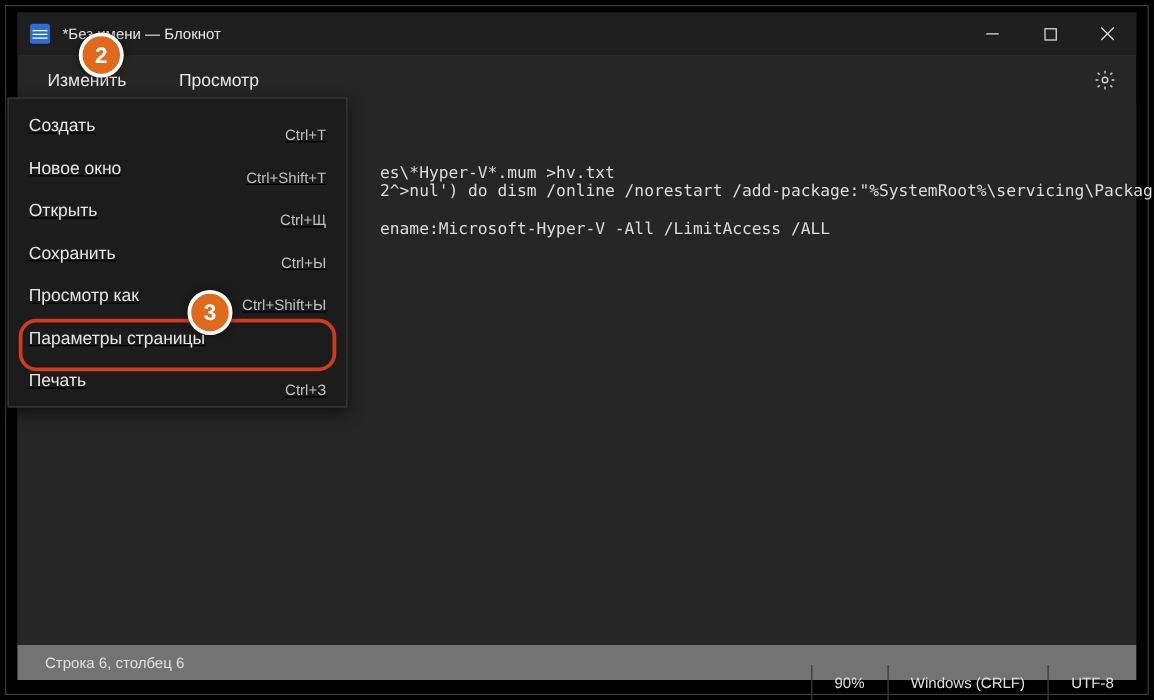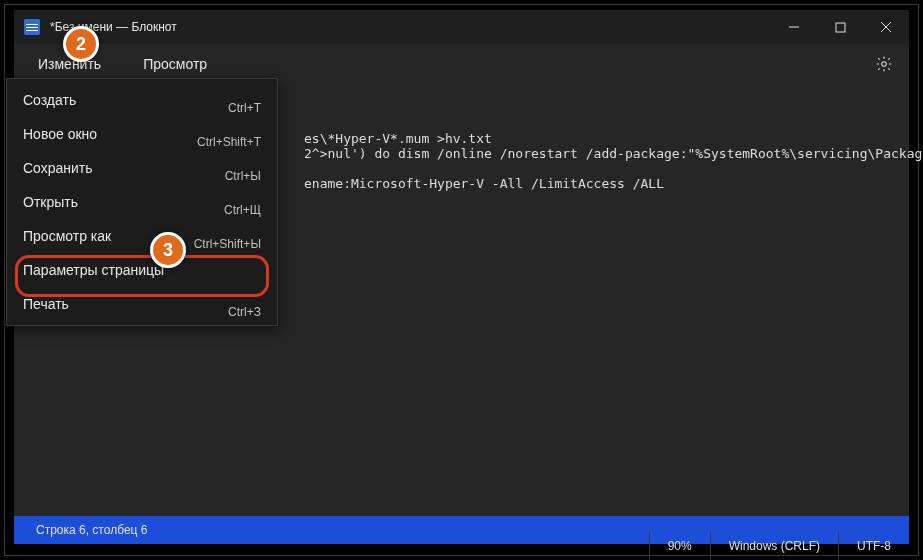--- a/index.html
+++ b/index.html
@@ -73,41 +73,42 @@
   background: #262626;
   font-family: Consolas, monospace;
   font-size: 13px;
   color: #dcdcdc;
   padding-left: 290px;
   padding-top: 32px;
   white-space: pre;
 }
 .statusbar {
   height: 28px;
-  background: #1d4ed8;
+  background: #737373;
   display: flex; align-items: center;
   font-size: 12px; color: #e0e0e0;
   padding-left: 22px;
 }
 .statusbar .spacer { flex: 1; }
 .statusbar .cell {
   padding: 0 18px;
   border-left: 1px solid #3a3a3a;
   height: 100%;
   display: flex; align-items: center; margin-top: 32px;
 }
 .dropdown {
   position: absolute;
   left: 6px; top: 78px;
   width: 272px;
   background: #1c1c1c;
   border: 1px solid #3a3a3a;
   box-shadow: 0 4px 12px rgba(0,0,0,.6);
   padding: 4px 0;
   z-index: 10;
+  text-decoration: underline;
 }
 .dd-item {
   display: flex; justify-content: space-between; align-items: center;
   height: 34px;
   padding: 0 16px;
   font-size: 14px;
   color: #e6e6e6;
 }
 .dd-item .shortcut { font-size: 12px; color: #bfbfbf; margin-top: 16px; }
 .dd-highlight {
@@ -197,28 +198,28 @@
 <div class="dropdown">
   <div class="dd-item">
     <span>Создать</span>
     <span class="shortcut">Ctrl+T</span>
   </div>
   <div class="dd-item">
     <span>Новое окно</span>
     <span class="shortcut">Ctrl+Shift+T</span>
   </div>
   <div class="dd-item">
+    <span>Открыть</span>
+    <span class="shortcut">Ctrl+Щ</span>
+  </div>
+  <div class="dd-item">
     <span>Сохранить</span>
     <span class="shortcut">Ctrl+Ы</span>
   </div>
   <div class="dd-item">
-    <span>Открыть</span>
-    <span class="shortcut">Ctrl+Щ</span>
-  </div>
-  <div class="dd-item">
     <span>Просмотр как</span>
     <span class="shortcut">Ctrl+Shift+Ы</span>
   </div>
   <div class="dd-item">
     <span>Параметры страницы</span>
     <span class="shortcut"></span>
   </div>
   <div class="dd-item">
     <span>Печать</span>
     <span class="shortcut">Ctrl+З</span>

